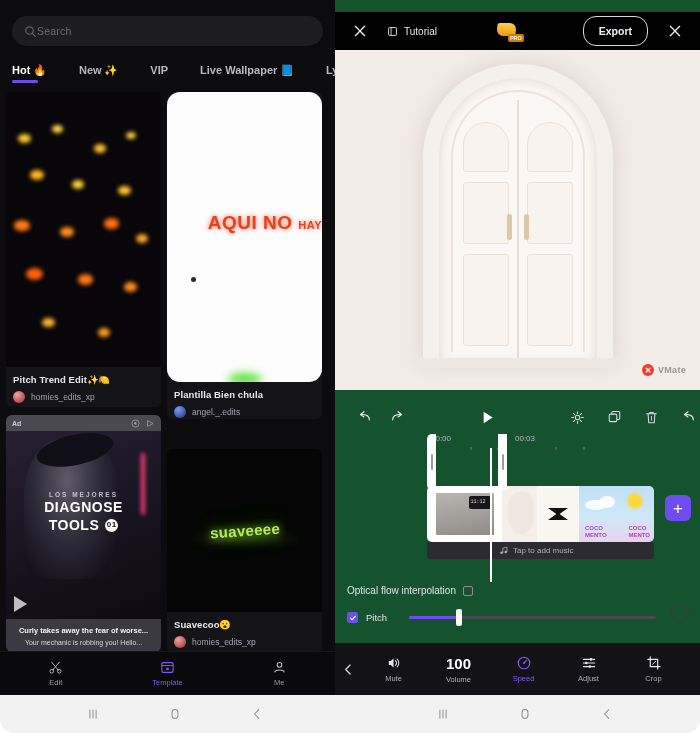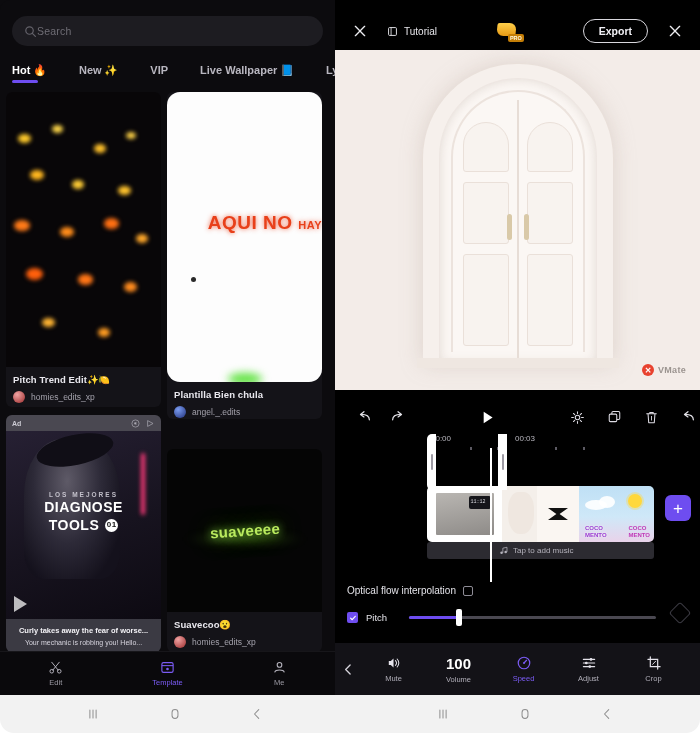--- a/index.html
+++ b/index.html
@@ -117,35 +117,35 @@
     position:absolute; left:0; bottom:0; width:335px; height:44px; background:#0a090c;
     display:flex; align-items:center; border-top:1px solid #17161a;
   }
   .bn { flex:1; display:flex; flex-direction:column; align-items:center; gap:3px; }
   .bn .lbl { font-size:7.5px; color:#9b99a3; }
   .bn.active .lbl { color:#7b5cf5; }
 
   
   .right-phone {
     position:absolute; left:335px; top:0; width:365px; height:695px;
-    background:#000000; overflow:hidden;
+    background:#14532d; overflow:hidden;
   }
   .ed-top {
     position:absolute; left:0; top:12px; width:365px; height:38px;
     display:flex; align-items:center; padding:0 12px; gap:0; background:#000;
   }
   .ed-top .xbtn { width:26px; display:flex; align-items:center; justify-content:center; }
   .ed-tut { display:flex; align-items:center; gap:6px; margin-left:14px; }
   .ed-tut .tt { color:#e6e5ea; font-size:10px; }
   .ed-pro { margin-left:auto; margin-right:auto; position:relative; }
   .probadge { width:26px; height:17px; position:relative; }
   .prodia { width:19px; height:13px; background:linear-gradient(180deg,#ffcf4a,#e79a14); border-radius:2px 7px 2px 7px; transform:skewX(-6deg); }
   .prolbl { position:absolute; right:-1px; bottom:-2px; background:#c47e07; color:#fff8df; font-size:5.5px; font-weight:800; padding:1px 2px; border-radius:2px; }
   .exportbtn {
-    border:1.2px solid #d8d7dd; border-radius:13px; height:24px; padding:0 15px;
+    border:1.2px solid #d8d7dd; border-radius:13px; height:30px; padding:0 15px;
     display:flex; align-items:center; color:#f2f1f6; font-size:10.5px; font-weight:700;
     margin-right:14px;
   }
 
   .preview {
     position:absolute; left:0; top:50px; width:365px; height:340px;
     background:#f3ece8; overflow:hidden;
   }
   .door-wrap { position:absolute; left:50%; top:14px; transform:translateX(-50%); width:190px; height:315px; }
   .door-frame {

